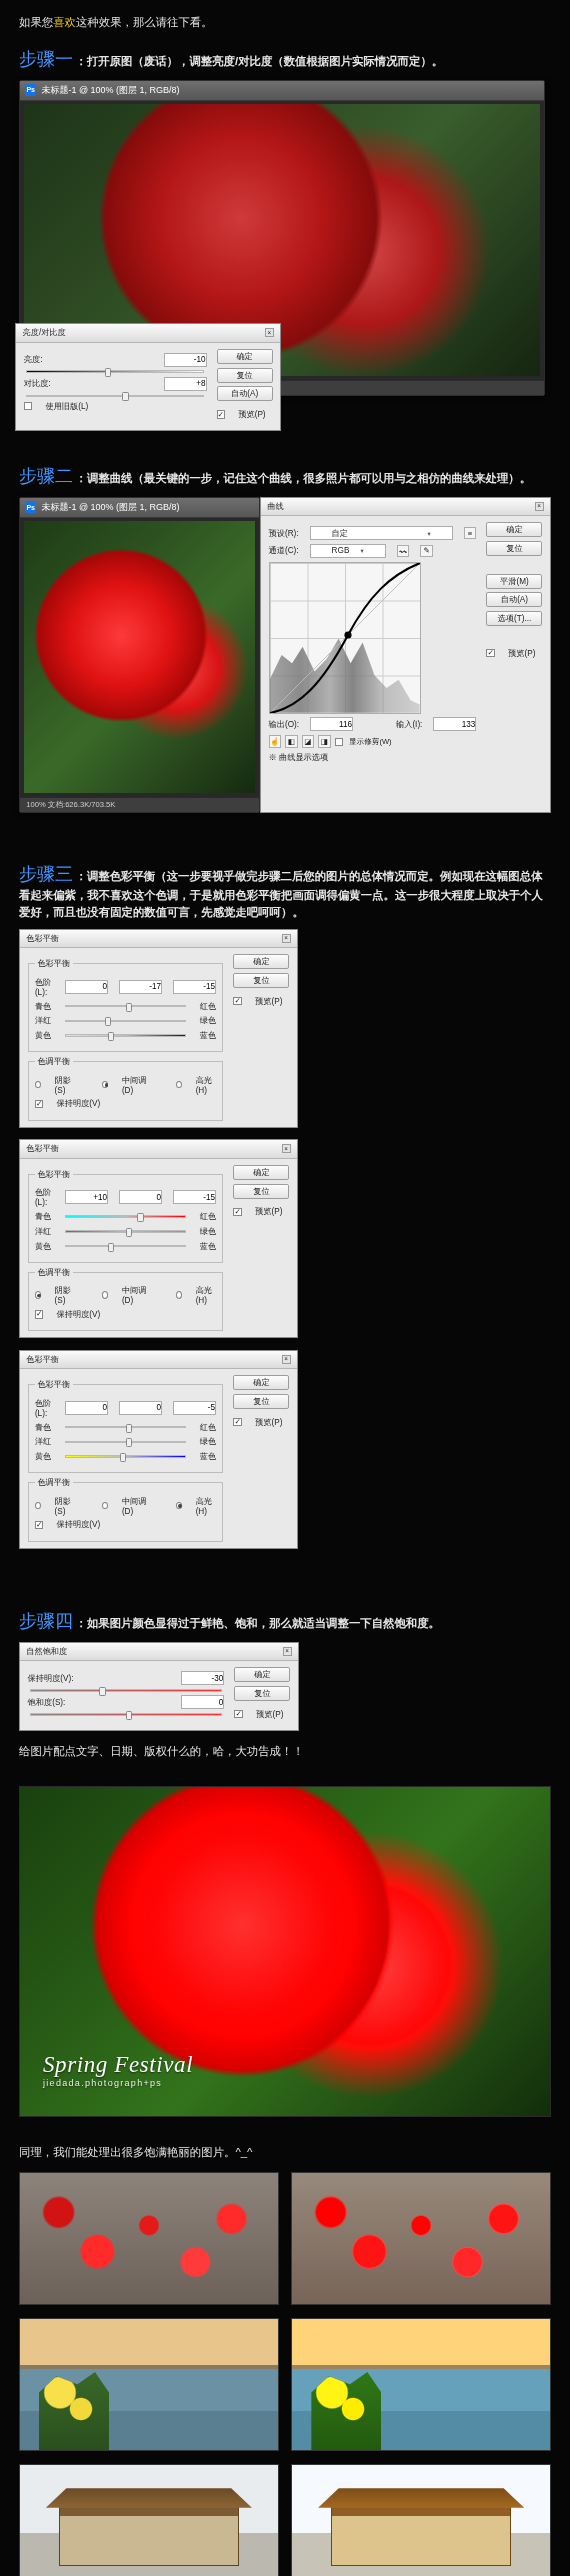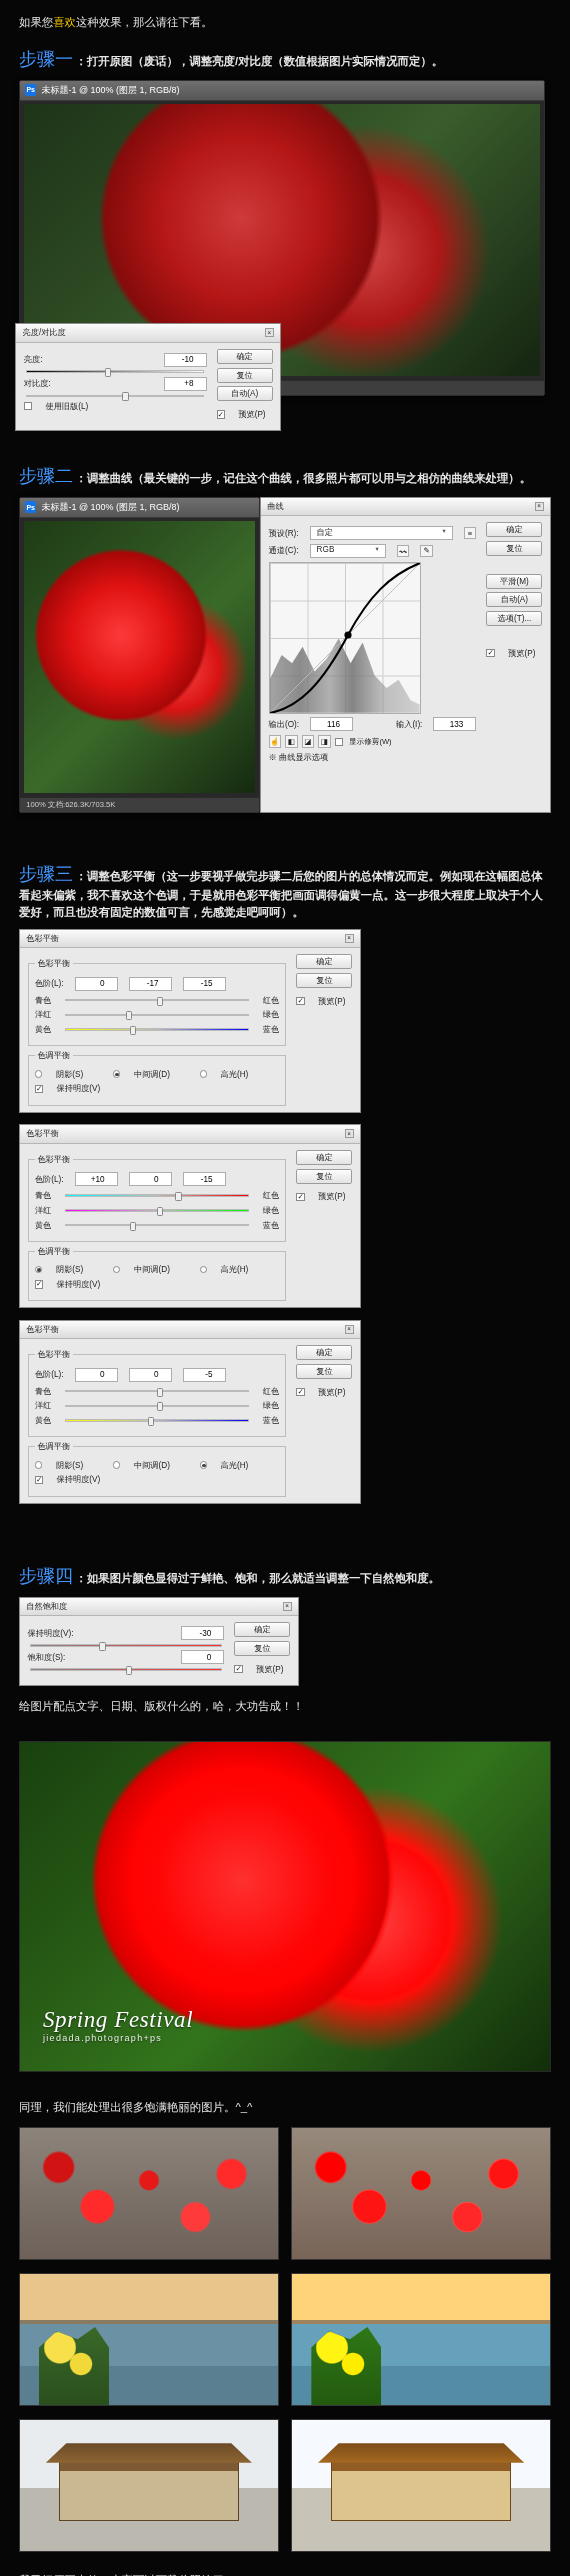--- a/index.html
+++ b/index.html
@@ -86,40 +86,40 @@
     font-size: 8.2px;
     cursor:pointer;
   }
   .row { display:flex; align-items:center; gap:11px; margin:3.8px 0; }
   .row label { font-size:8.2px; }
   .num-input {
     width: 43px; height: 14px;
     border: 0.6px solid #adadad;
     background: #fff;
     text-align: right;
-    padding: 0 12px; font-size:8.2px;
+    padding: 0 0; font-size:8.2px;
   }
   .slider {
     flex:1; height:2.5px; background: linear-gradient(to right,#000,#888,#fff);
     border:0.6px solid #bababa; position:relative; margin: 0 2.5px;
   }
   .slider.cyan-red{background:linear-gradient(to right,#00ffff,#bbb,#ff0000);}
   .slider.magenta-green{background:linear-gradient(to right,#ff00ff,#bbb,#00ff00);}
   .slider.yellow-blue{background:linear-gradient(to right,#ffff00,#bbb,#0000ff);}
   .slider.sat{background:linear-gradient(to right,#888,#f33);}
   .slider .knob{position:absolute;top:-3.2px;width:6.3px;height:9px;background:#f0f0f0;border:0.6px solid #888;border-radius:1.3px;}
   .check { width:8.2px;height:8.2px;border:0.6px solid #888;background:#fff;display:inline-block;margin-right:2.5px;position:relative; }
   .check.on::after{content:"✓";position:absolute;top:-1.9px;left:0;font-size:7.6px;}
   .radio { width:7.6px;height:7.6px;border:0.6px solid #888;border-radius:50%;background:#fff;display:inline-block;margin-right:2.5px;position:relative; }
   .radio.on::after{content:"";position:absolute;top:1.3px;left:1.3px;width:3.8px;height:3.8px;border-radius:50%;background:#444;}
 
   fieldset{border:0.6px solid #bdbdbd;padding:3.8px 6.3px 6.3px;margin-top:3.8px;}
   legend{font-size:8.2px;padding:0 2.5px;}
 
-  .select{background:#fff;border:0.6px solid #adadad;height:14px;padding:0 6px;font-size:8.2px;display:flex;justify-content:space-between;}
+  .select{background:#fff;border:0.6px solid #adadad;height:14px;padding:0 21px;font-size:8.2px;display:flex;align-items:center;justify-content:space-between;}
   .select .arrow{font-size:6.3px;color:#555;}
 
   
   .curves-box {
     width: 152px; height:152px;
     border:0.6px solid #adadad; background:#f6f6f6;
     position:relative; margin-top:3.8px;
   }
   .curves-box .grid{
     position:absolute;inset:0;
@@ -149,21 +149,21 @@
   .step1-wrap .photo{height:272px;}
   .step1-wrap .dialog.overlay{position:absolute;left:-3.8px;bottom:-35px;width:266px;}
 
   
   .step2-wrap{display:flex;gap:0;}
   .step2-wrap .ps-window{width:241px;}
   .step2-wrap .ps-window .photo{height:272px;}
   .step2-wrap .dialog{flex:1;}
 
   
-  .cb-dialog{width:342px;}
+  .cb-dialog{width:279px;}
 
   
   .hero{position:relative;margin:27px 0 28px;border:0.6px solid #2a2a2a;}
   .hero .photo{height:329px;filter:saturate(1.3) brightness(1.05);}
   .hero .wm{position:absolute;left:23px;bottom:28px;color:#fff;text-shadow:0 0.6px 1.9px rgba(0,0,0,.6);}
   .hero .wm .t1{font-family:cursive;font-size:23px;font-style:italic;letter-spacing:0.6px;}
   .hero .wm .t2{font-size:9px;letter-spacing:1.3px;opacity:.9;}
 
   
   .grid6{display:grid;grid-template-columns:1fr 1fr;gap:12.7px;margin-bottom:21.5px;}

